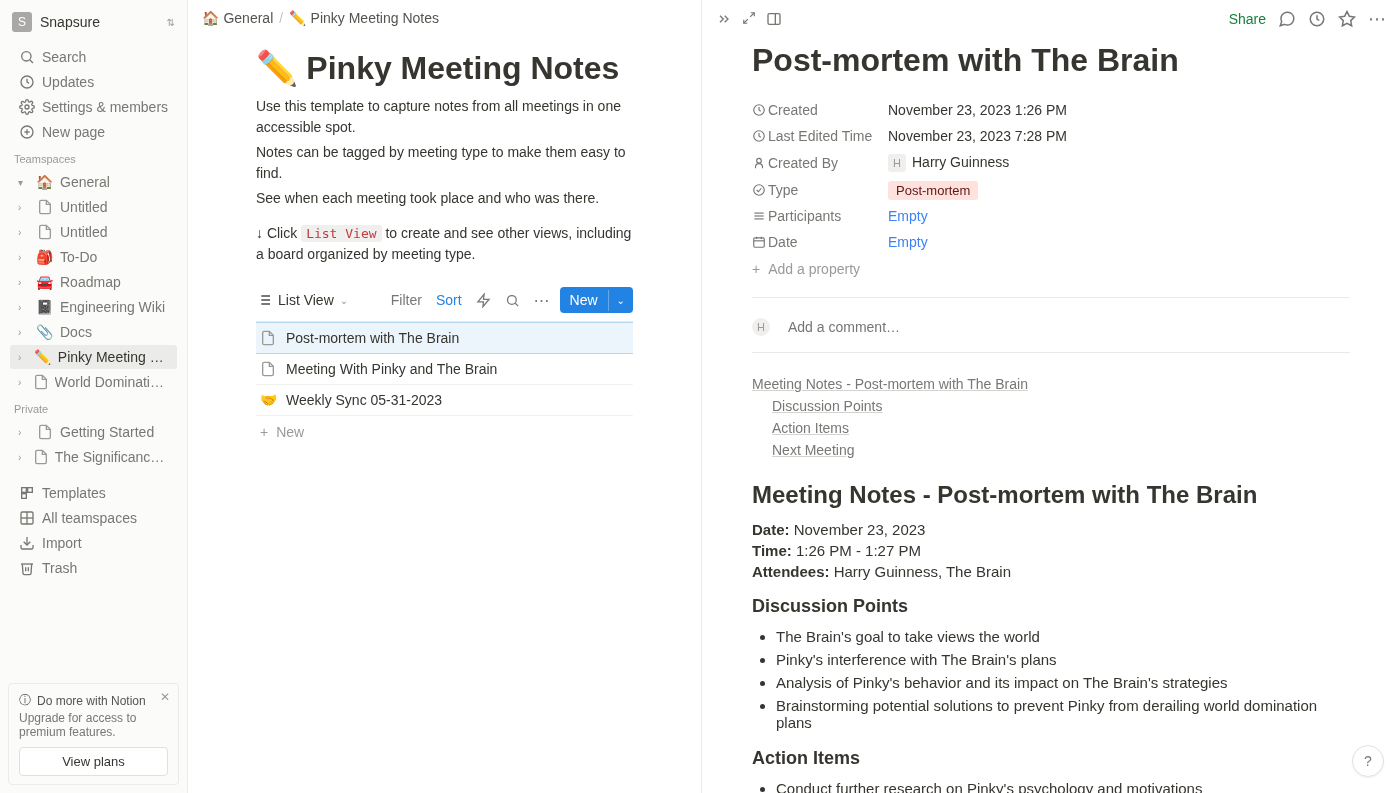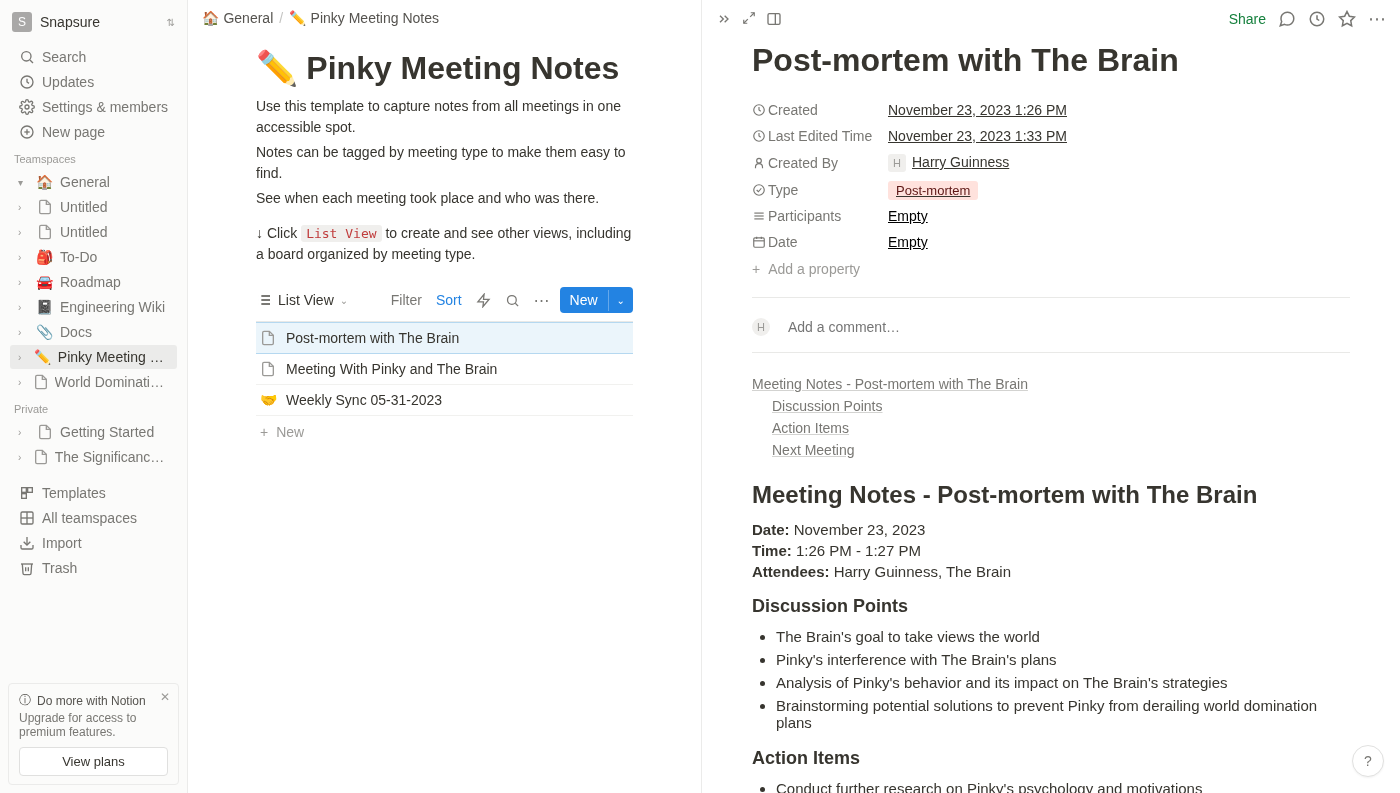--- a/index.html
+++ b/index.html
@@ -180,22 +180,22 @@
   padding: 5px 0;
   font-size: 14px;
 }
 .prop-row .prop-key {
   width: 136px;
   display: flex;
   align-items: center;
   color: #787773;
 }
 .prop-row .prop-key .pi { width: 16px; display: flex; }
-.prop-row .prop-val { flex: 1; color: #37352f; cursor: pointer; text-decoration: underline; }
-.prop-row .prop-val.empty { color: #000000; }
+.prop-row .prop-val { flex: 1; color: #37352f; cursor: pointer; }
+.prop-row .prop-val.empty { color: #3b82f6; }
 .tag-pill {
   background: #ffe2dd;
   color: #5d1715;
   padding: 2px 8px;
   border-radius: 3px;
   font-size: 13px;
 }
 .avatar-mini {
   width: 18px;
   height: 18px;
@@ -612,21 +612,21 @@
       <div class="prop-row">
         <div class="prop-key">
             <span class="pi">
               <svg width="14" height="14" viewBox="0 0 24 24" fill="none" stroke="#787773" stroke-width="2">
                 <circle cx="12" cy="12" r="9"></circle>
                 <polyline points="12 7 12 12 15 14"></polyline>
               </svg>
             </span>
             <span>Last Edited Time</span>
           </div>
-        <div class="prop-val">November 23, 2023 1:33 PM</div>
+        <div class="prop-val">November 23, 2023 7:28 PM</div>
       </div>
       <div class="prop-row">
         <div class="prop-key">
             <span class="pi">
               <svg width="14" height="14" viewBox="0 0 24 24" fill="none" stroke="#787773" stroke-width="2">
                 <circle cx="12" cy="8" r="4"></circle>
                 <path d="M6 21v-2a6 6 0 0 1 12 0v2"></path>
               </svg>
             </span>
             <span>Created By</span>

